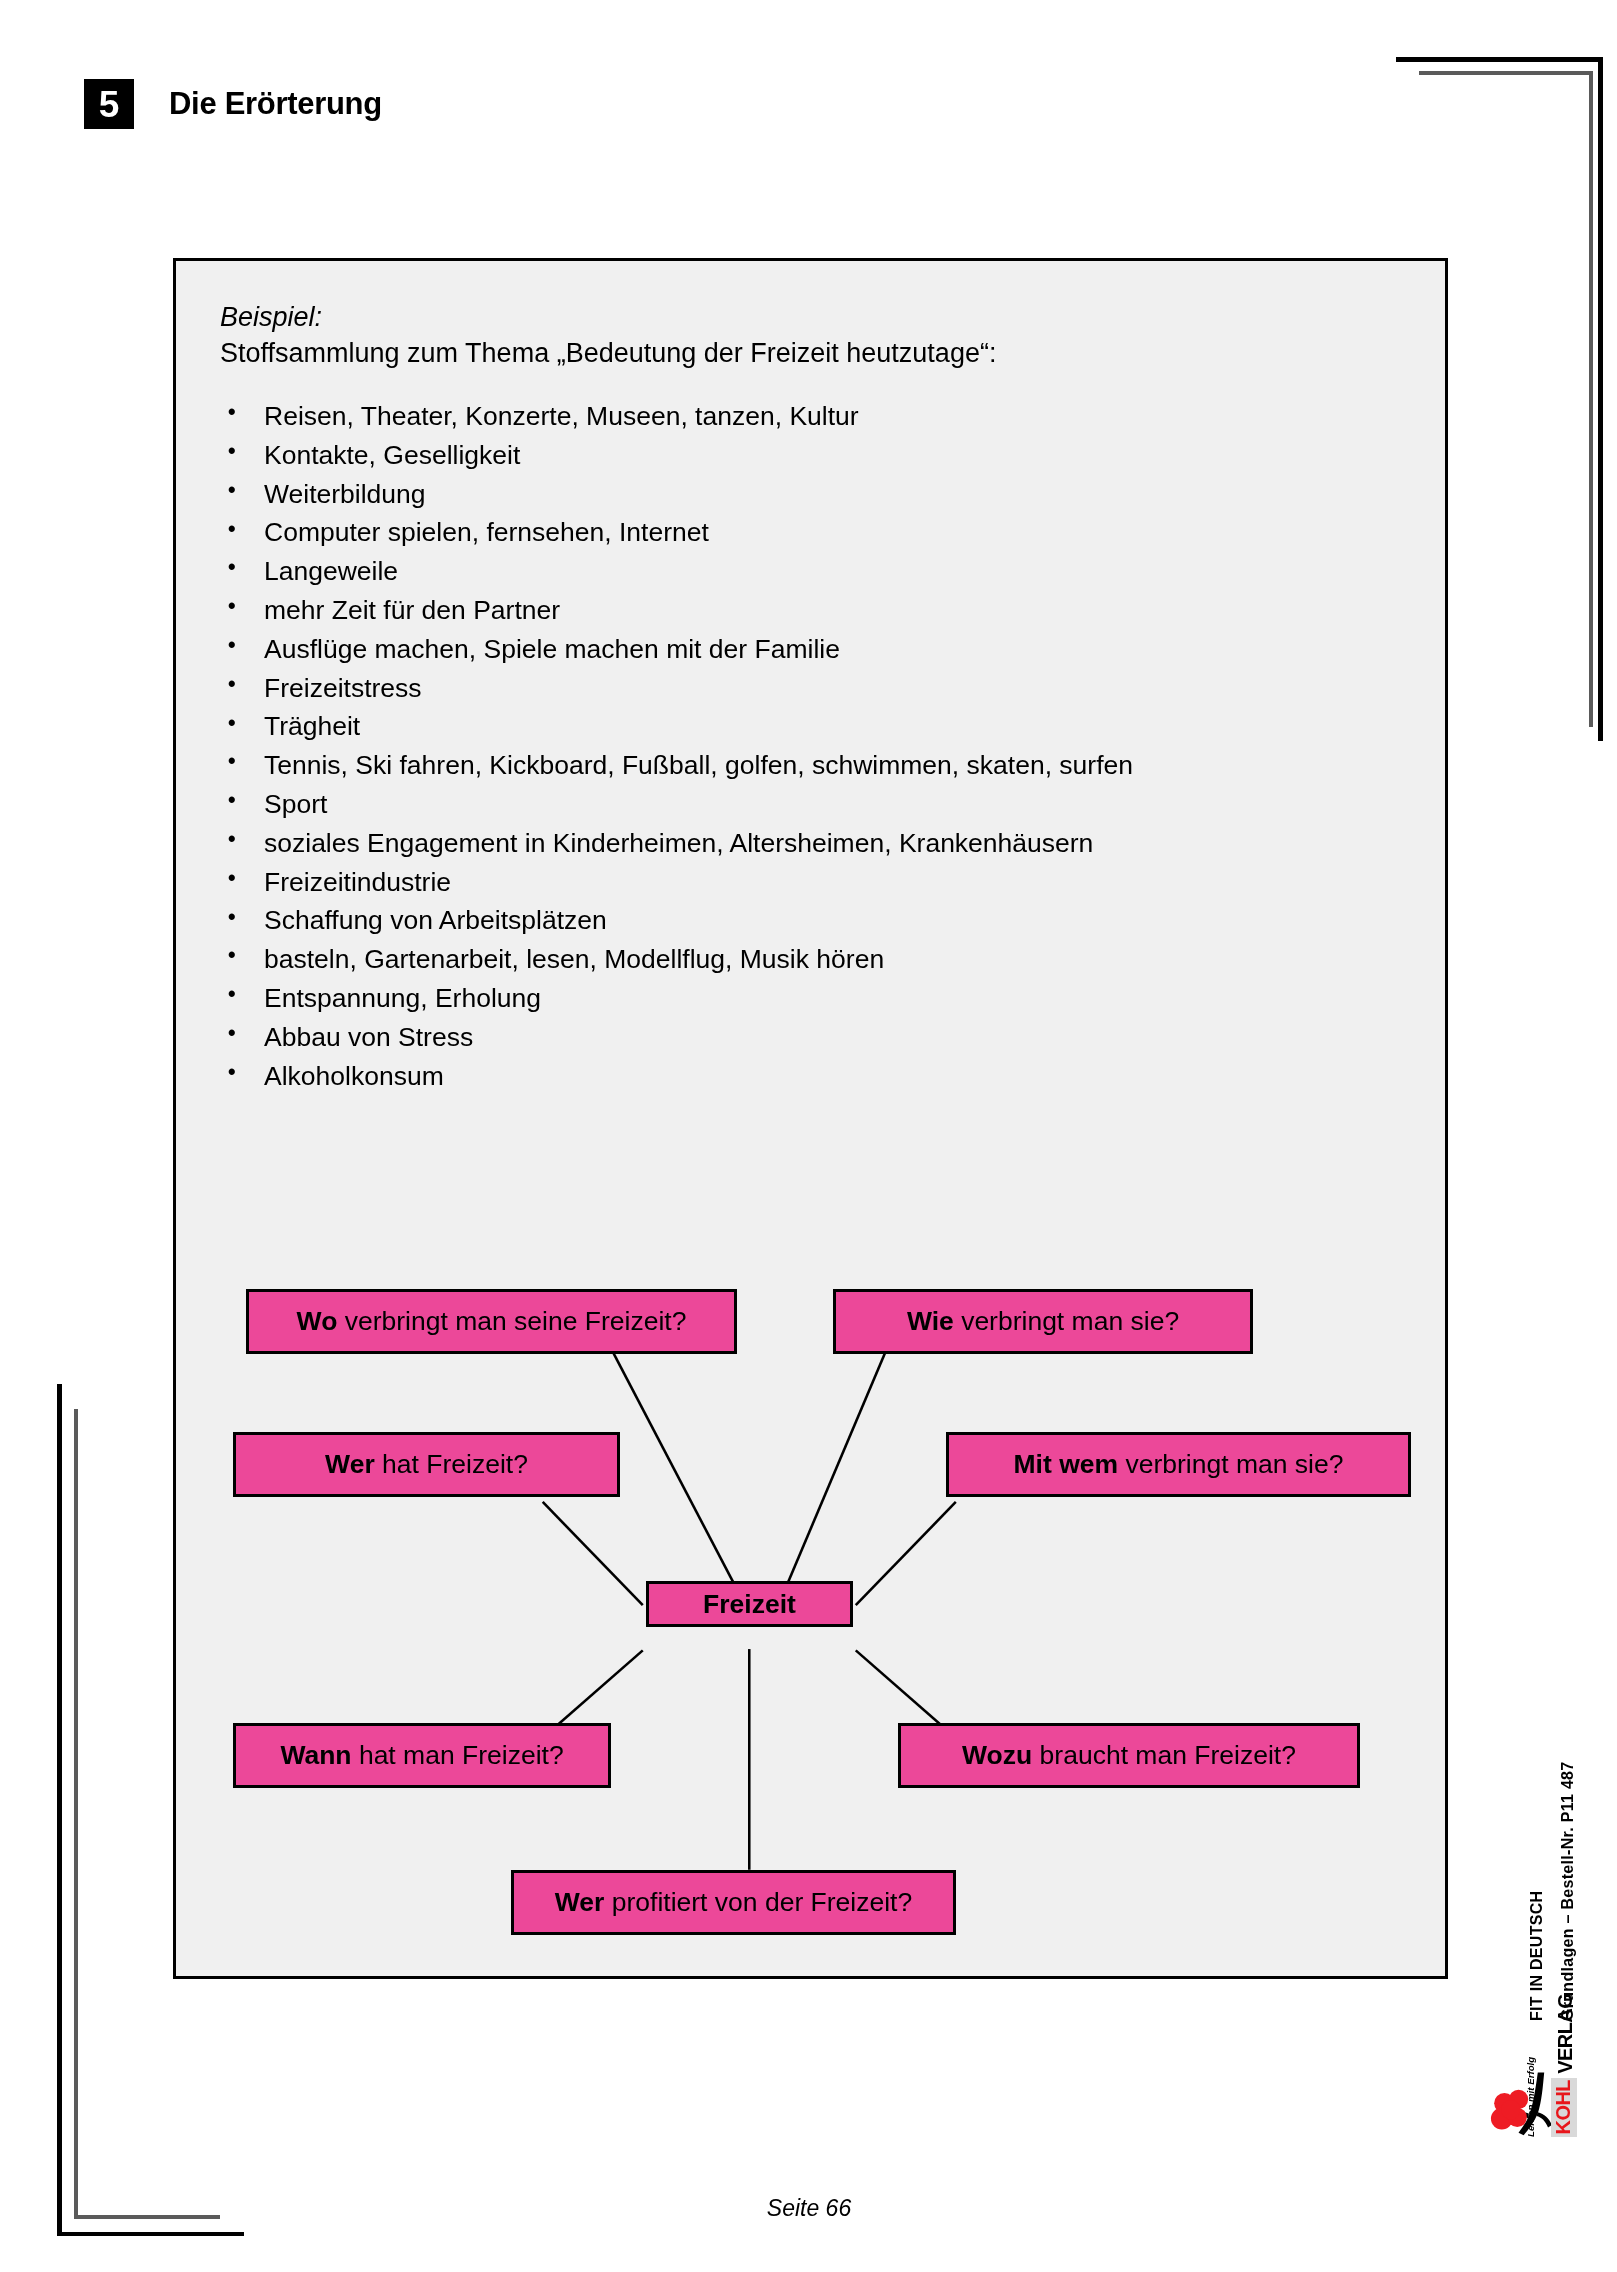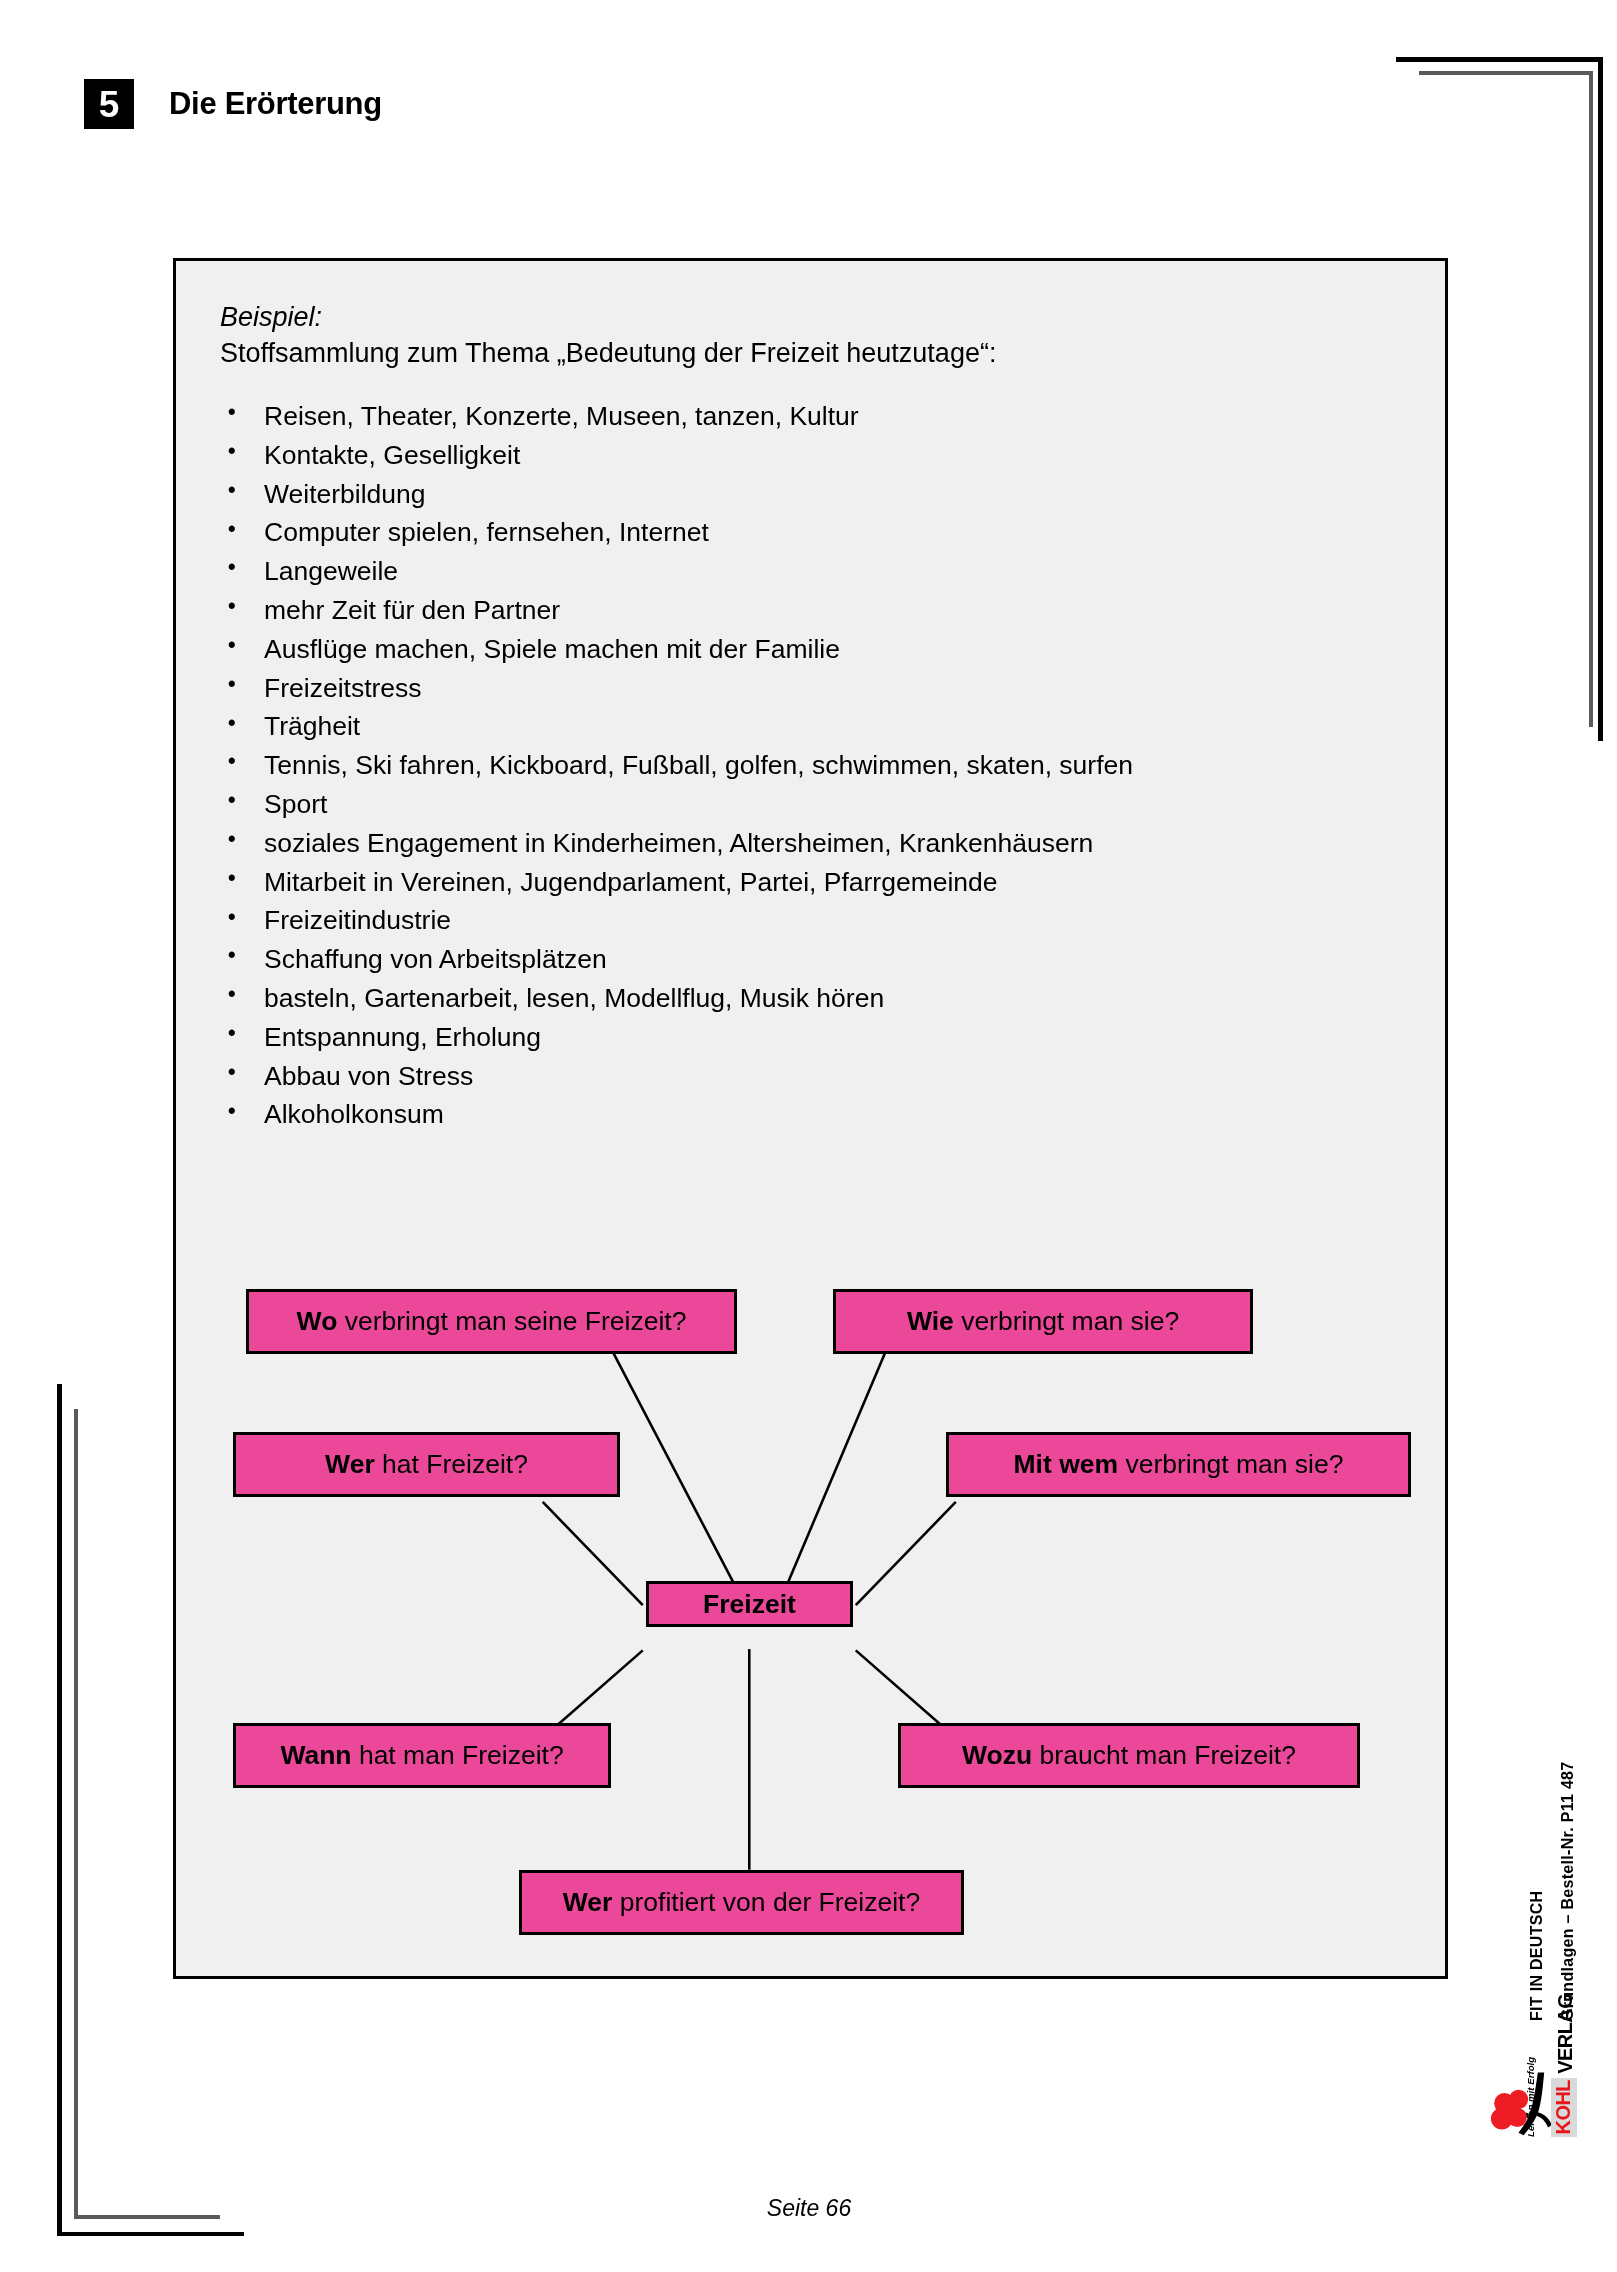--- a/index.html
+++ b/index.html
@@ -173,21 +173,21 @@
   }
   .mm-box b { font-weight: bold; }
 
   .mm-wo    { left: 26px;   top: 0px;    width: 491px; height: 65px; }
   .mm-wie   { left: 613px;  top: 0px;    width: 420px; height: 65px; }
   .mm-wer1  { left: 13px;   top: 143px;  width: 387px; height: 65px; }
   .mm-mitwem{ left: 678px; top: 143px;  width: 465px; height: 65px; margin-left: 48px; }
   .mm-center{ left: 426px;  top: 292px;  width: 207px; height: 46px; }
   .mm-wann  { left: 13px;   top: 434px;  width: 378px; height: 65px; }
   .mm-wozu  { left: 678px; top: 434px;  width: 462px; height: 65px; }
-  .mm-wer2  { left: 291px;  top: 581px;  width: 445px; height: 65px; margin-left: 8px; }
+  .mm-wer2  { left: 291px;  top: 581px;  width: 445px; height: 65px; }
 
   
   .imprint {
     position: absolute;
     right: 34px;
     top: 1621px;
     width: 84px;
     height: 400px;
   }
   .imprint-rot {
@@ -304,21 +304,20 @@
       <li>Weiterbildung</li>
       <li>Computer spielen, fernsehen, Internet</li>
       <li>Langeweile</li>
       <li>mehr Zeit für den Partner</li>
       <li>Ausflüge machen, Spiele machen mit der Familie</li>
       <li>Freizeitstress</li>
       <li>Trägheit</li>
       <li>Tennis, Ski fahren, Kickboard, Fußball, golfen, schwimmen, skaten, surfen</li>
       <li>Sport</li>
       <li>soziales Engagement in Kinderheimen, Altersheimen, Krankenhäusern</li>
-      <li>Mitarbeit in Vereinen, Jugendparlament, Partei, Pfarrgemeinde</li>
       <li>Freizeitindustrie</li>
       <li>Schaffung von Arbeitsplätzen</li>
       <li>basteln, Gartenarbeit, lesen, Modellflug, Musik hören</li>
       <li>Entspannung, Erholung</li>
       <li>Abbau von Stress</li>
       <li>Alkoholkonsum</li>
     </ul>
 
 
     <div class="mindmap">

